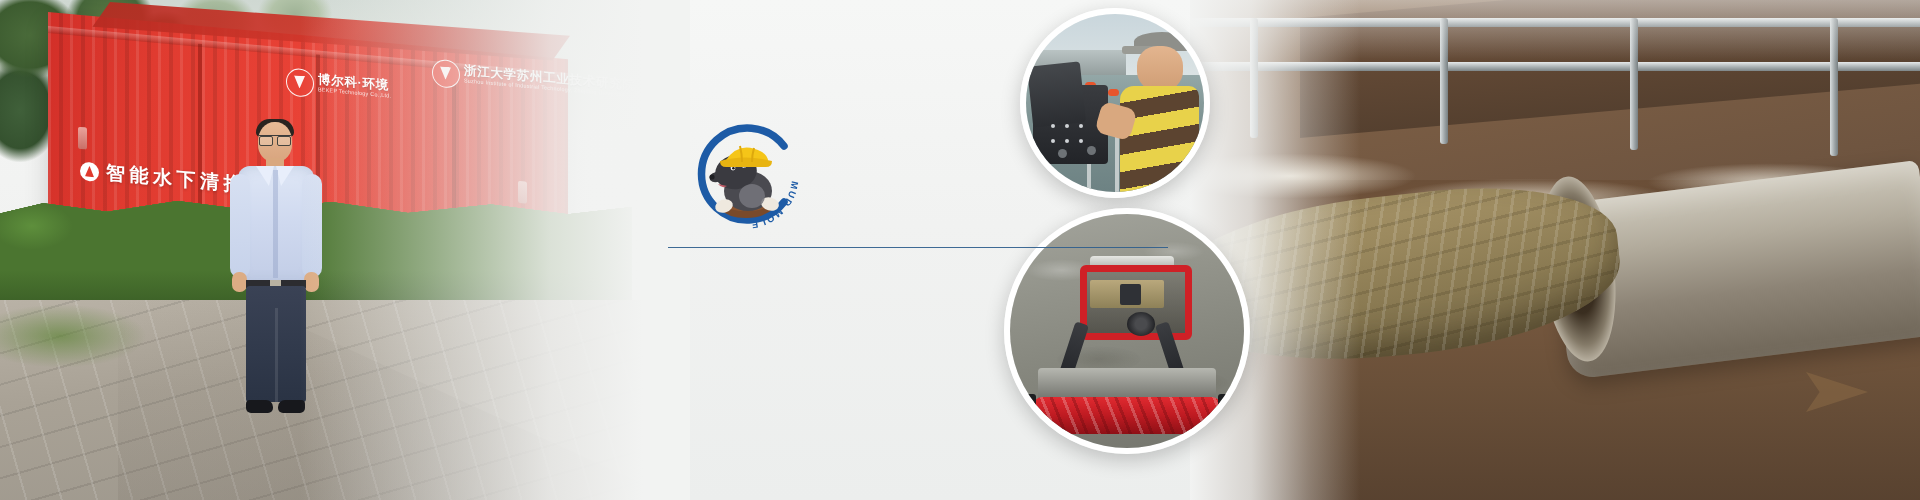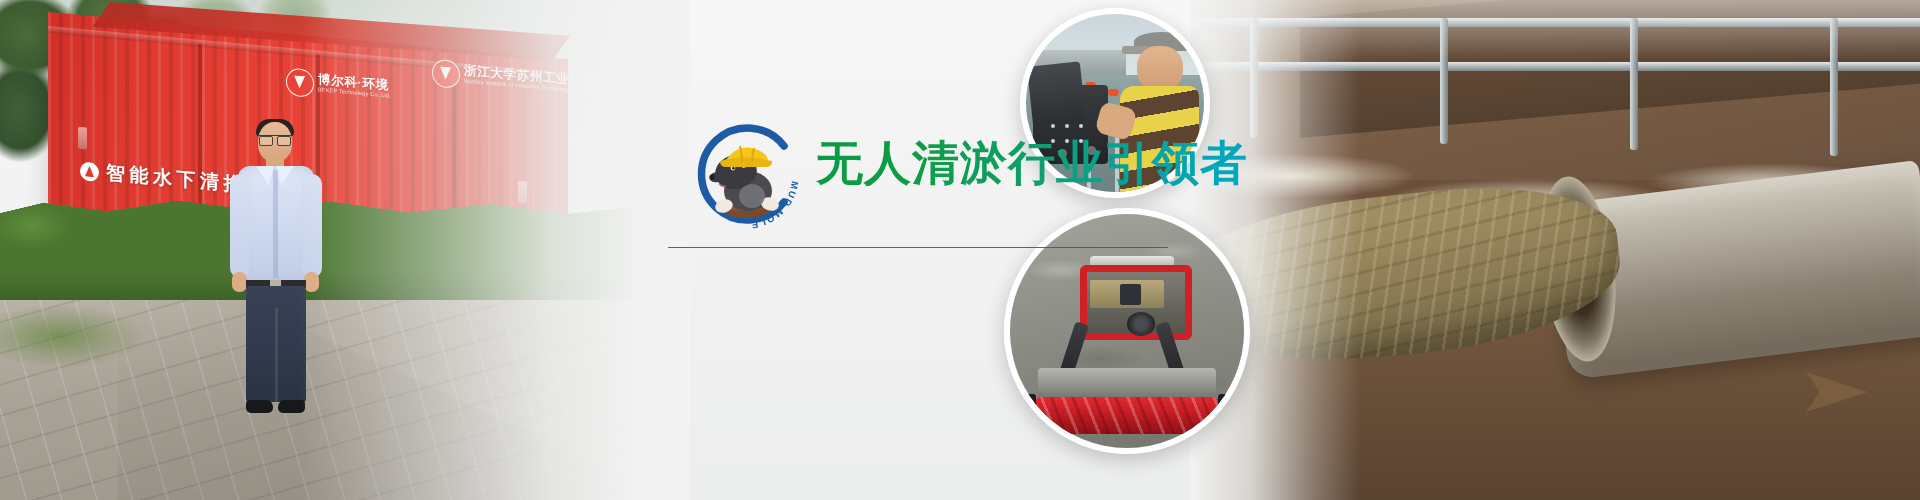--- a/index.html
+++ b/index.html
@@ -451,20 +451,17 @@
 
         <defs>
           <path id="mmpath" d="M104 62 A46 46 0 0 1 62 106" fill="none"></path>
         </defs>
         <text font-family="Liberation Sans, sans-serif" font-size="9.4" font-weight="700" fill="#1d5ba6" letter-spacing="1.6">
           <textPath href="#mmpath" startOffset="4%">MUD MOLE</textPath>
         </text>
       </svg>
     </div>
 
-    <div class="headline">
-      <span class="ht">无人清淤行业引领者</span>
-    </div>
 
     <div class="divider"></div>
   </div>
 
 </div>
 
 </body></html>

